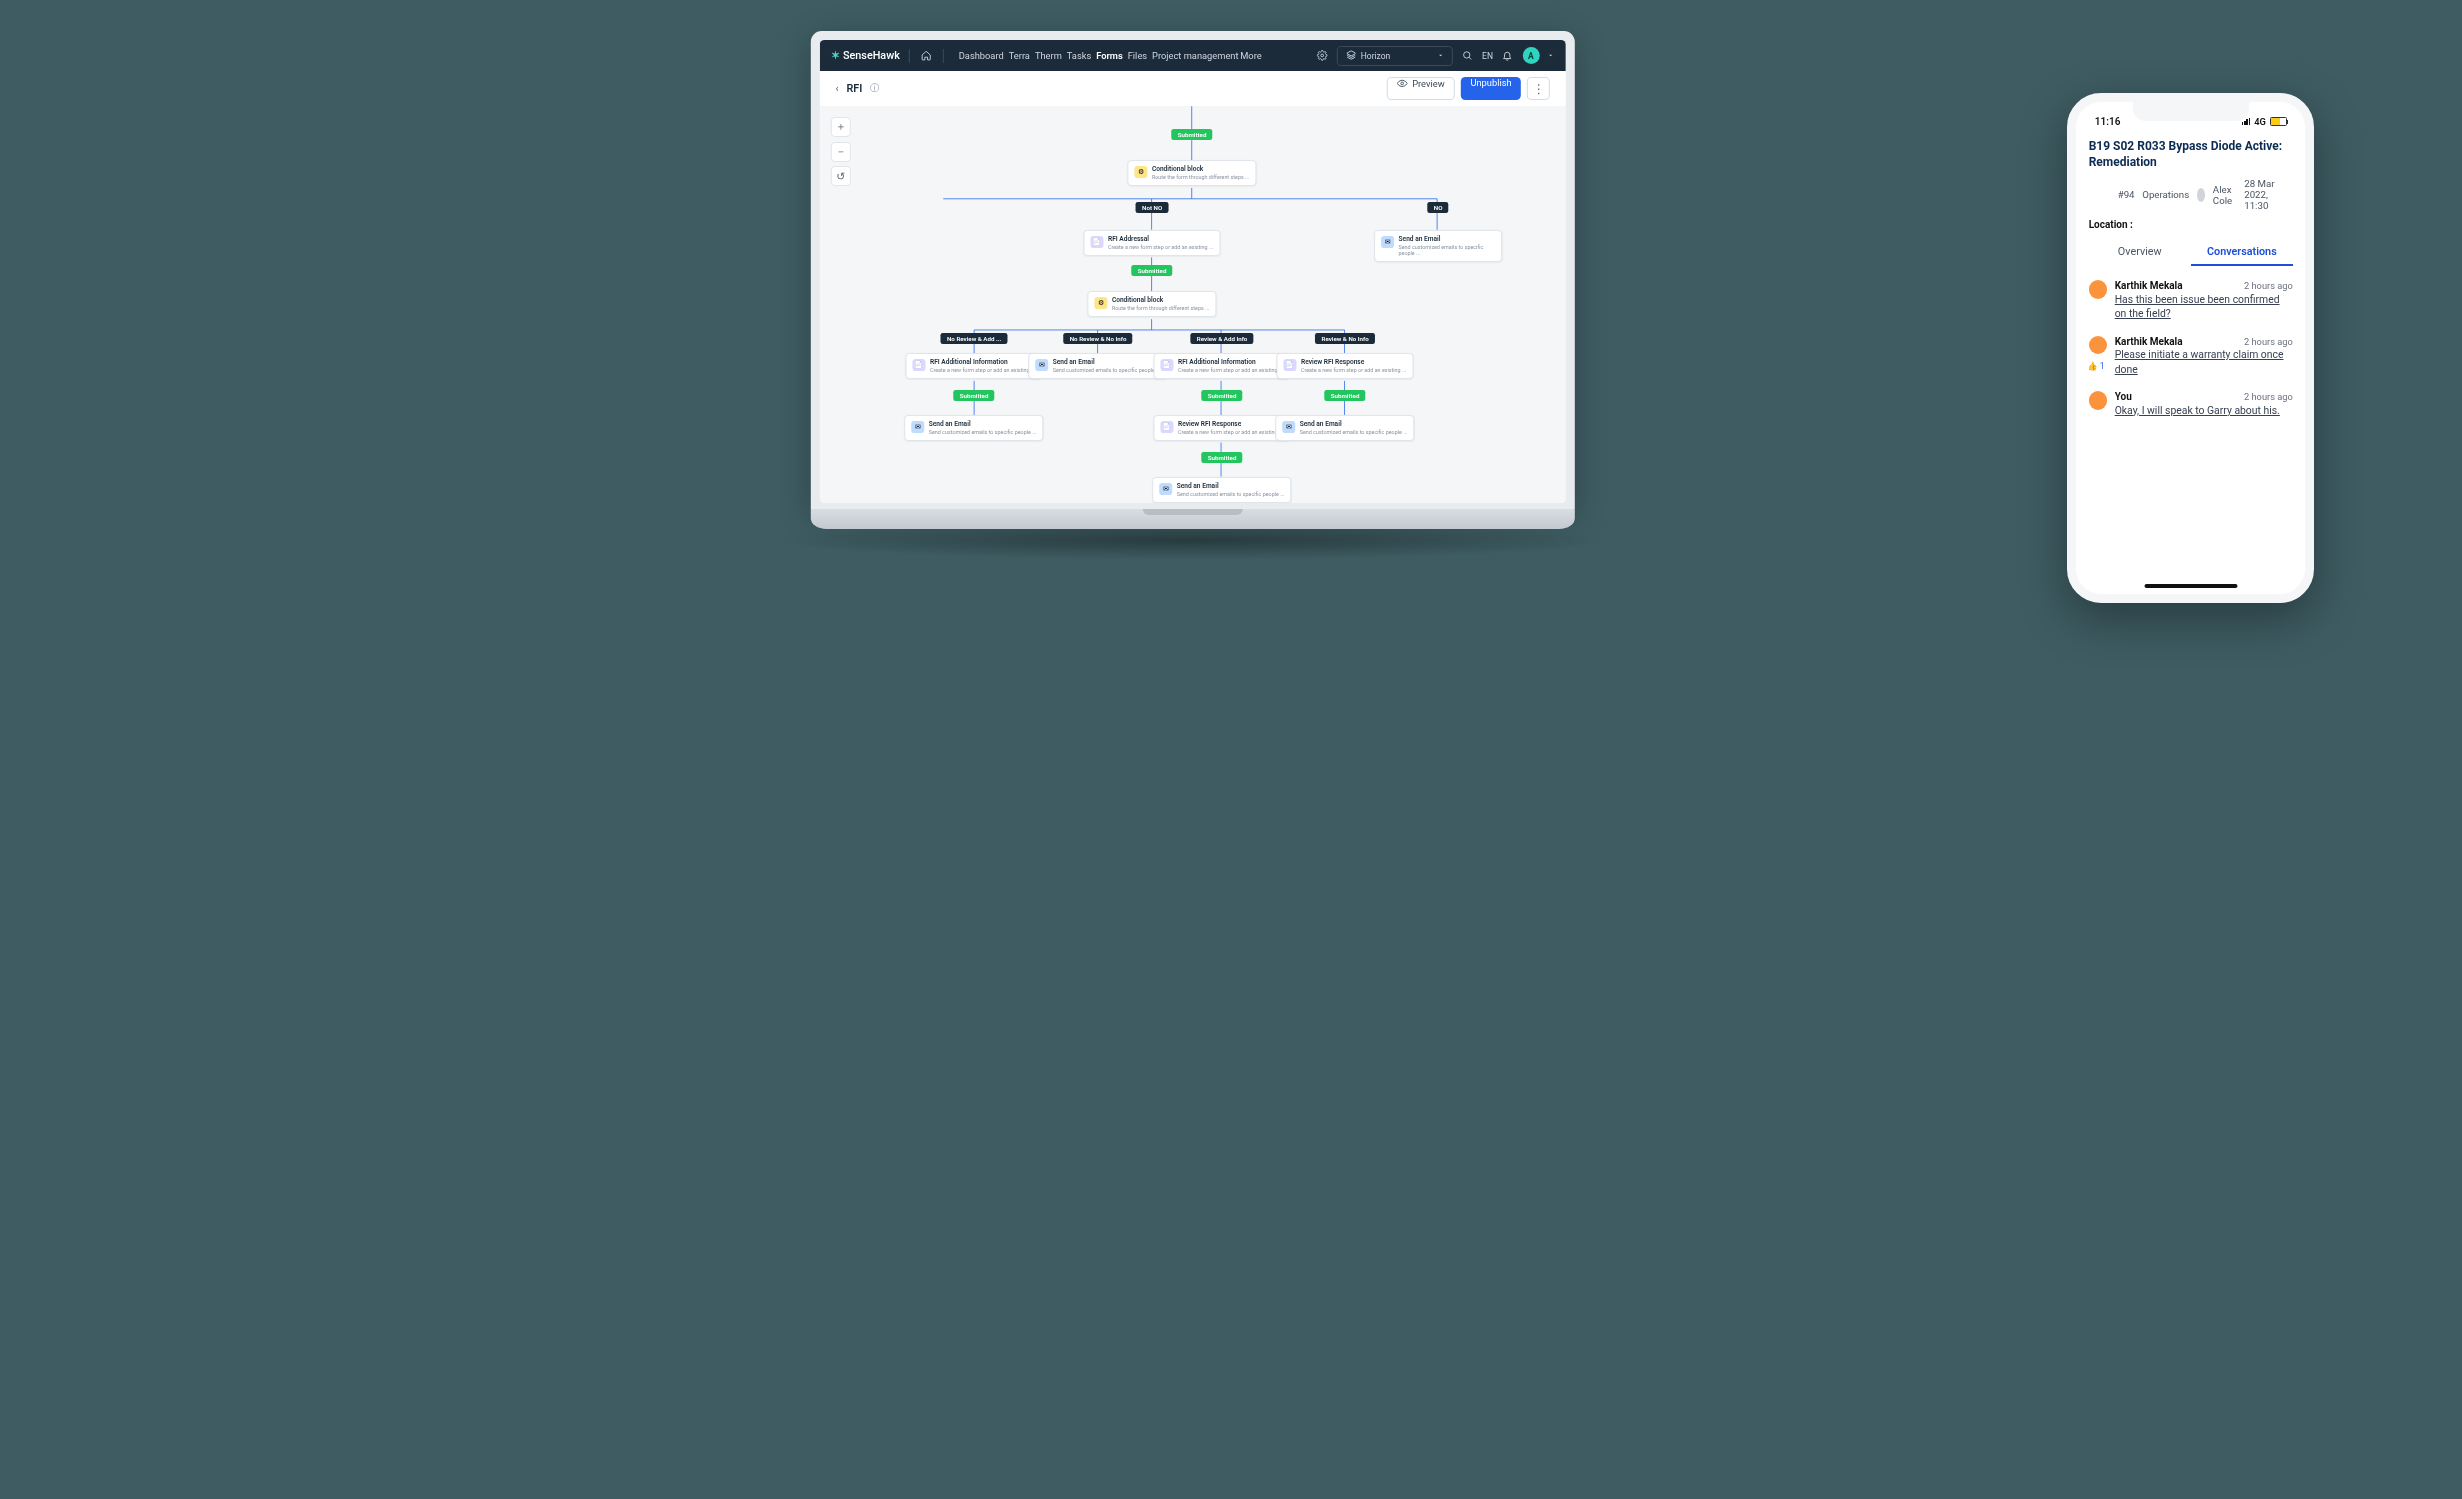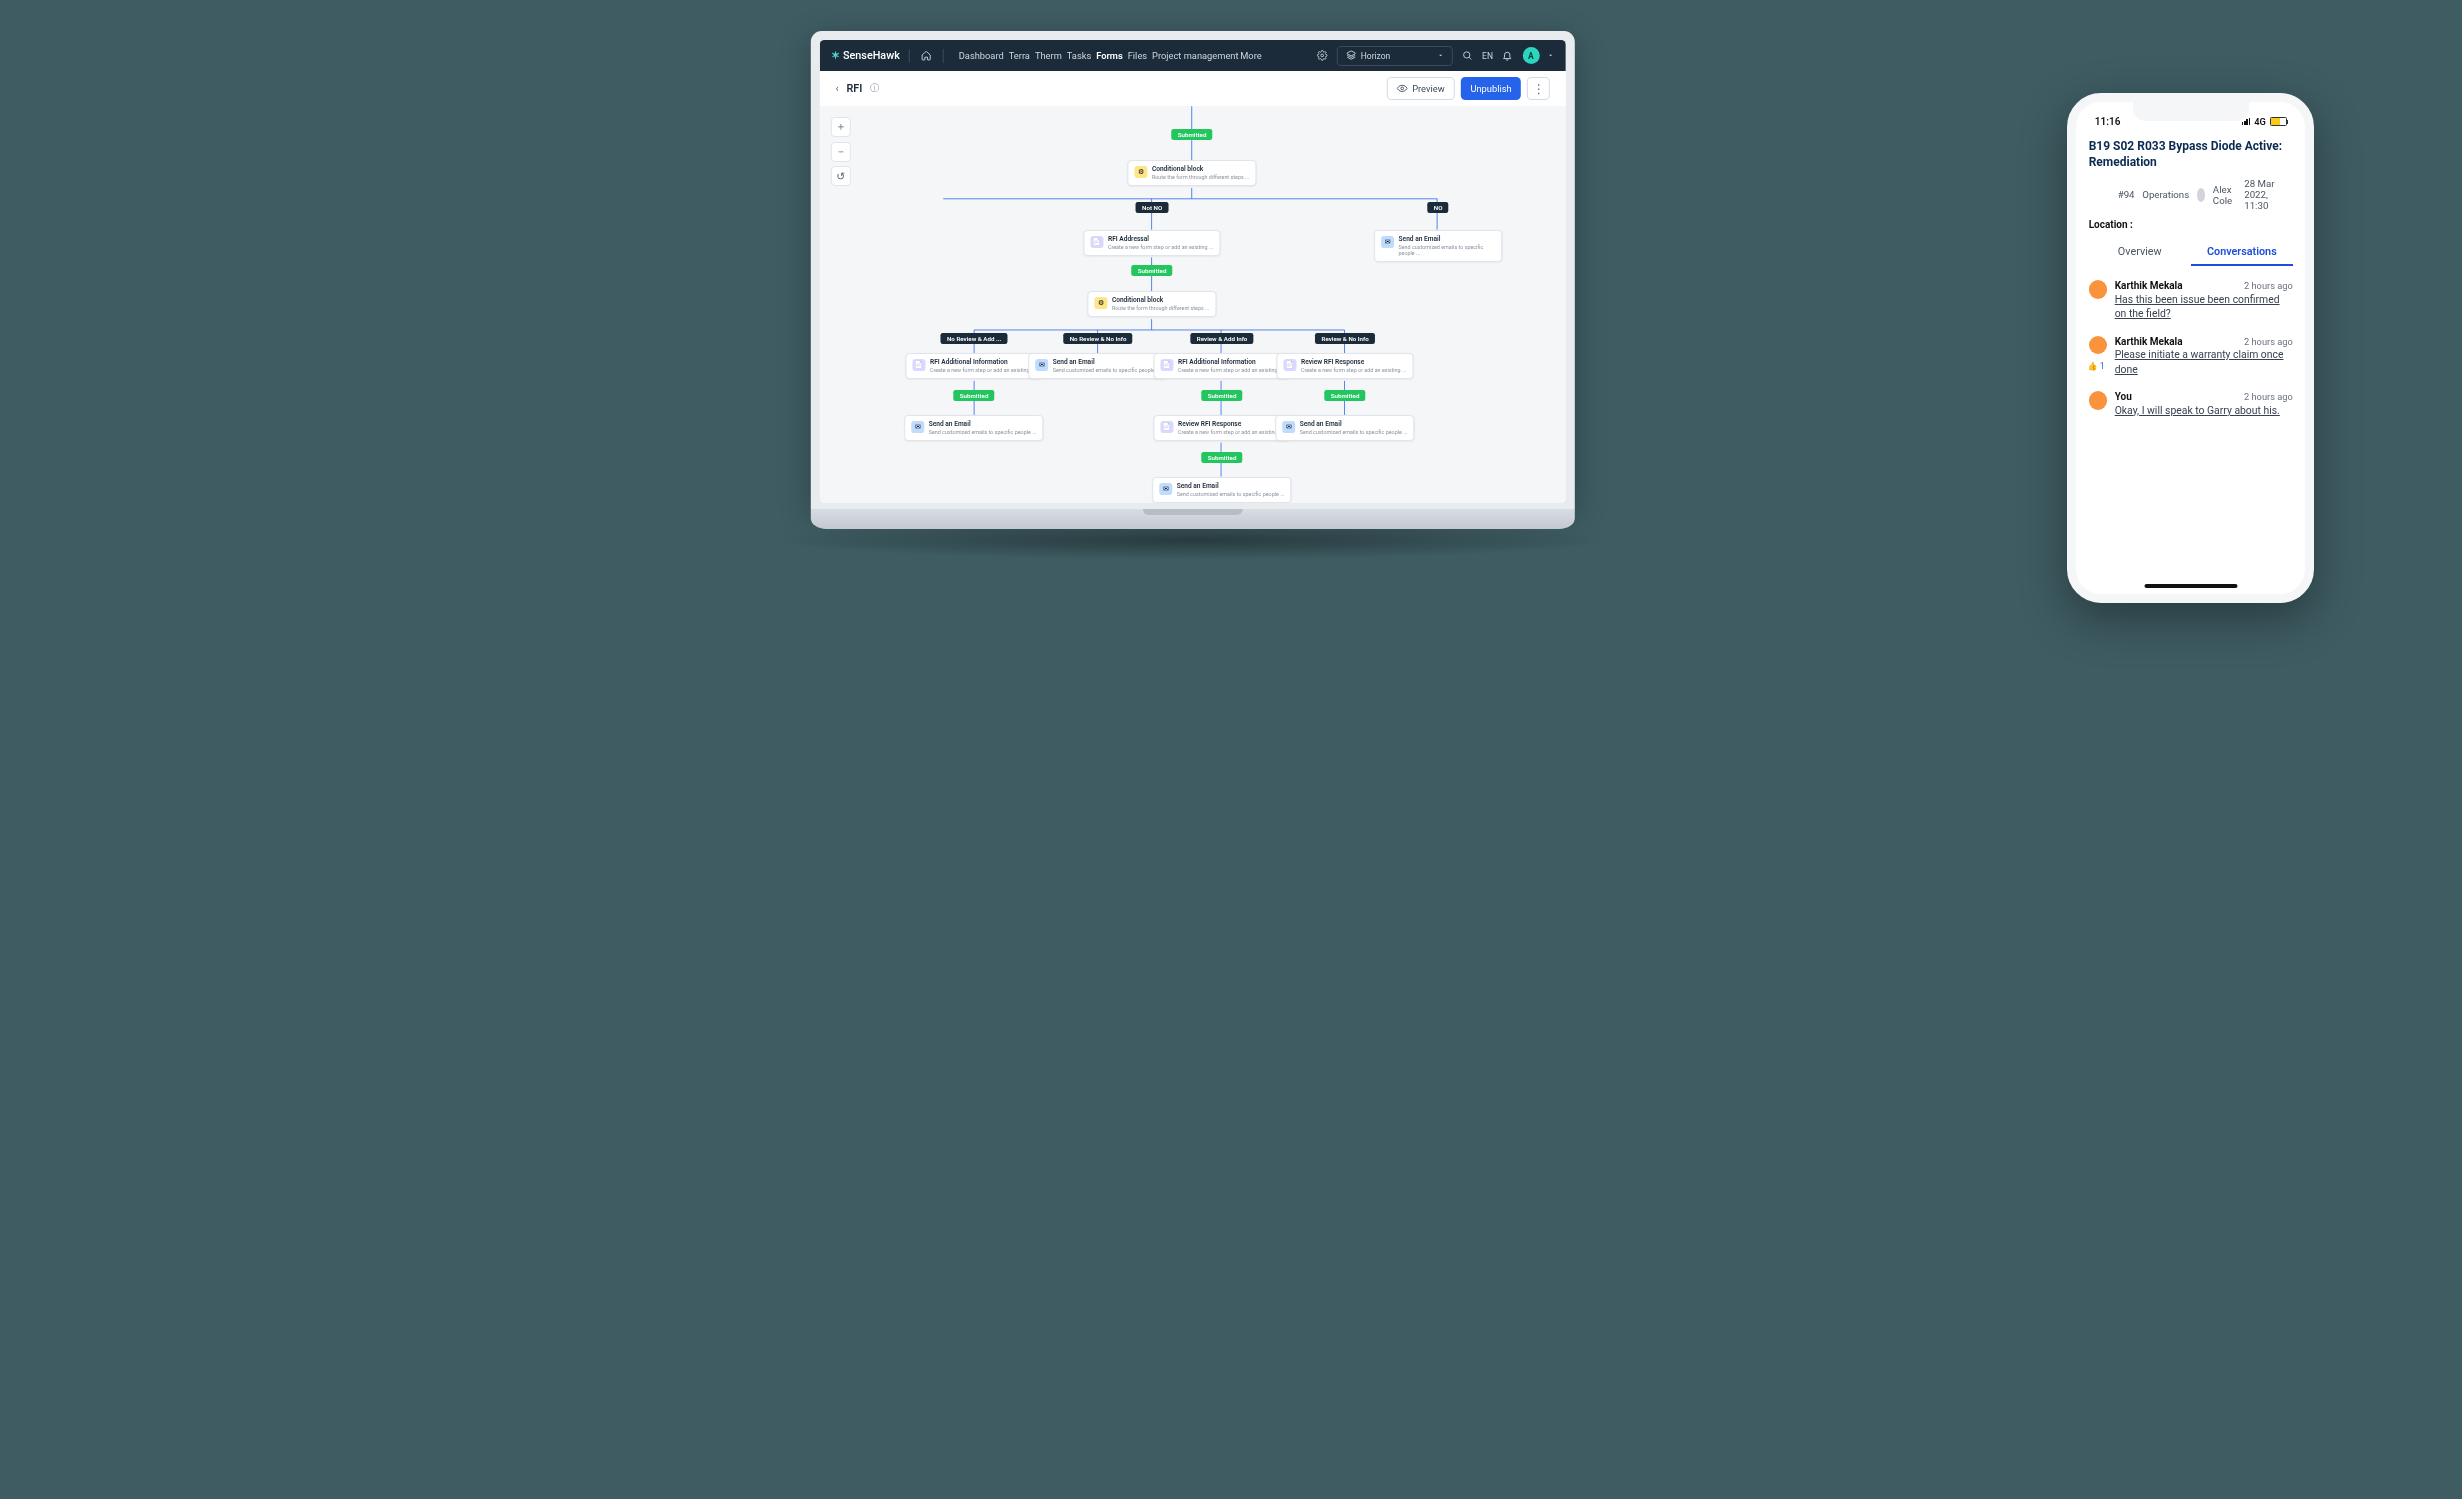--- a/index.html
+++ b/index.html
@@ -56,21 +56,21 @@
 
 
 .sub-header {
   height:36px; background:#fff; border-bottom:0.8px solid #e5e9ef;
   display:flex; align-items:center; padding:0 15.4px; gap:7.7px;
 }
 .back { font-size:10.8px; color:#5b6776;}
 .page-title { font-weight:600; font-size:10.8px; color:#1b2b3a;}
 .sub-right { margin-left:auto; display:flex; gap:6.2px; align-items:center;}
 .btn { height:23px; padding:0 9.3px; border-radius:4.6px; font-size:9.3px;
-  display:flex; align-items:center; gap:4.6px; cursor:pointer;}
+  display:flex; align-items:flex-start; gap:4.6px; cursor:pointer;}
 .btn-outline { border:0.8px solid #d3dae3; background:#fff; color:#3c4a59;}
 .btn-primary { background:#2563eb; color:#fff; border:none;}
 .more-btn { width:23px; height:23px; border:0.8px solid #d3dae3; border-radius:4.6px;
   display:flex; align-items:center; justify-content:center; color:#5b6776;}
 
 
 .canvas { position:absolute; top:66px; left:0; right:0; bottom:0; background:#f5f6f8; overflow:hidden;}
 .canvas svg.edges { position:absolute; top:0; left:0; width:100%; height:100%; pointer-events:none;}
 .zoom-controls { position:absolute; left:10.8px; top:10.8px; display:flex; flex-direction:column; gap:4.6px;}
 .zc { width:20px; height:20px; background:#fff; border:0.8px solid #e0e5ec; border-radius:3.9px;

